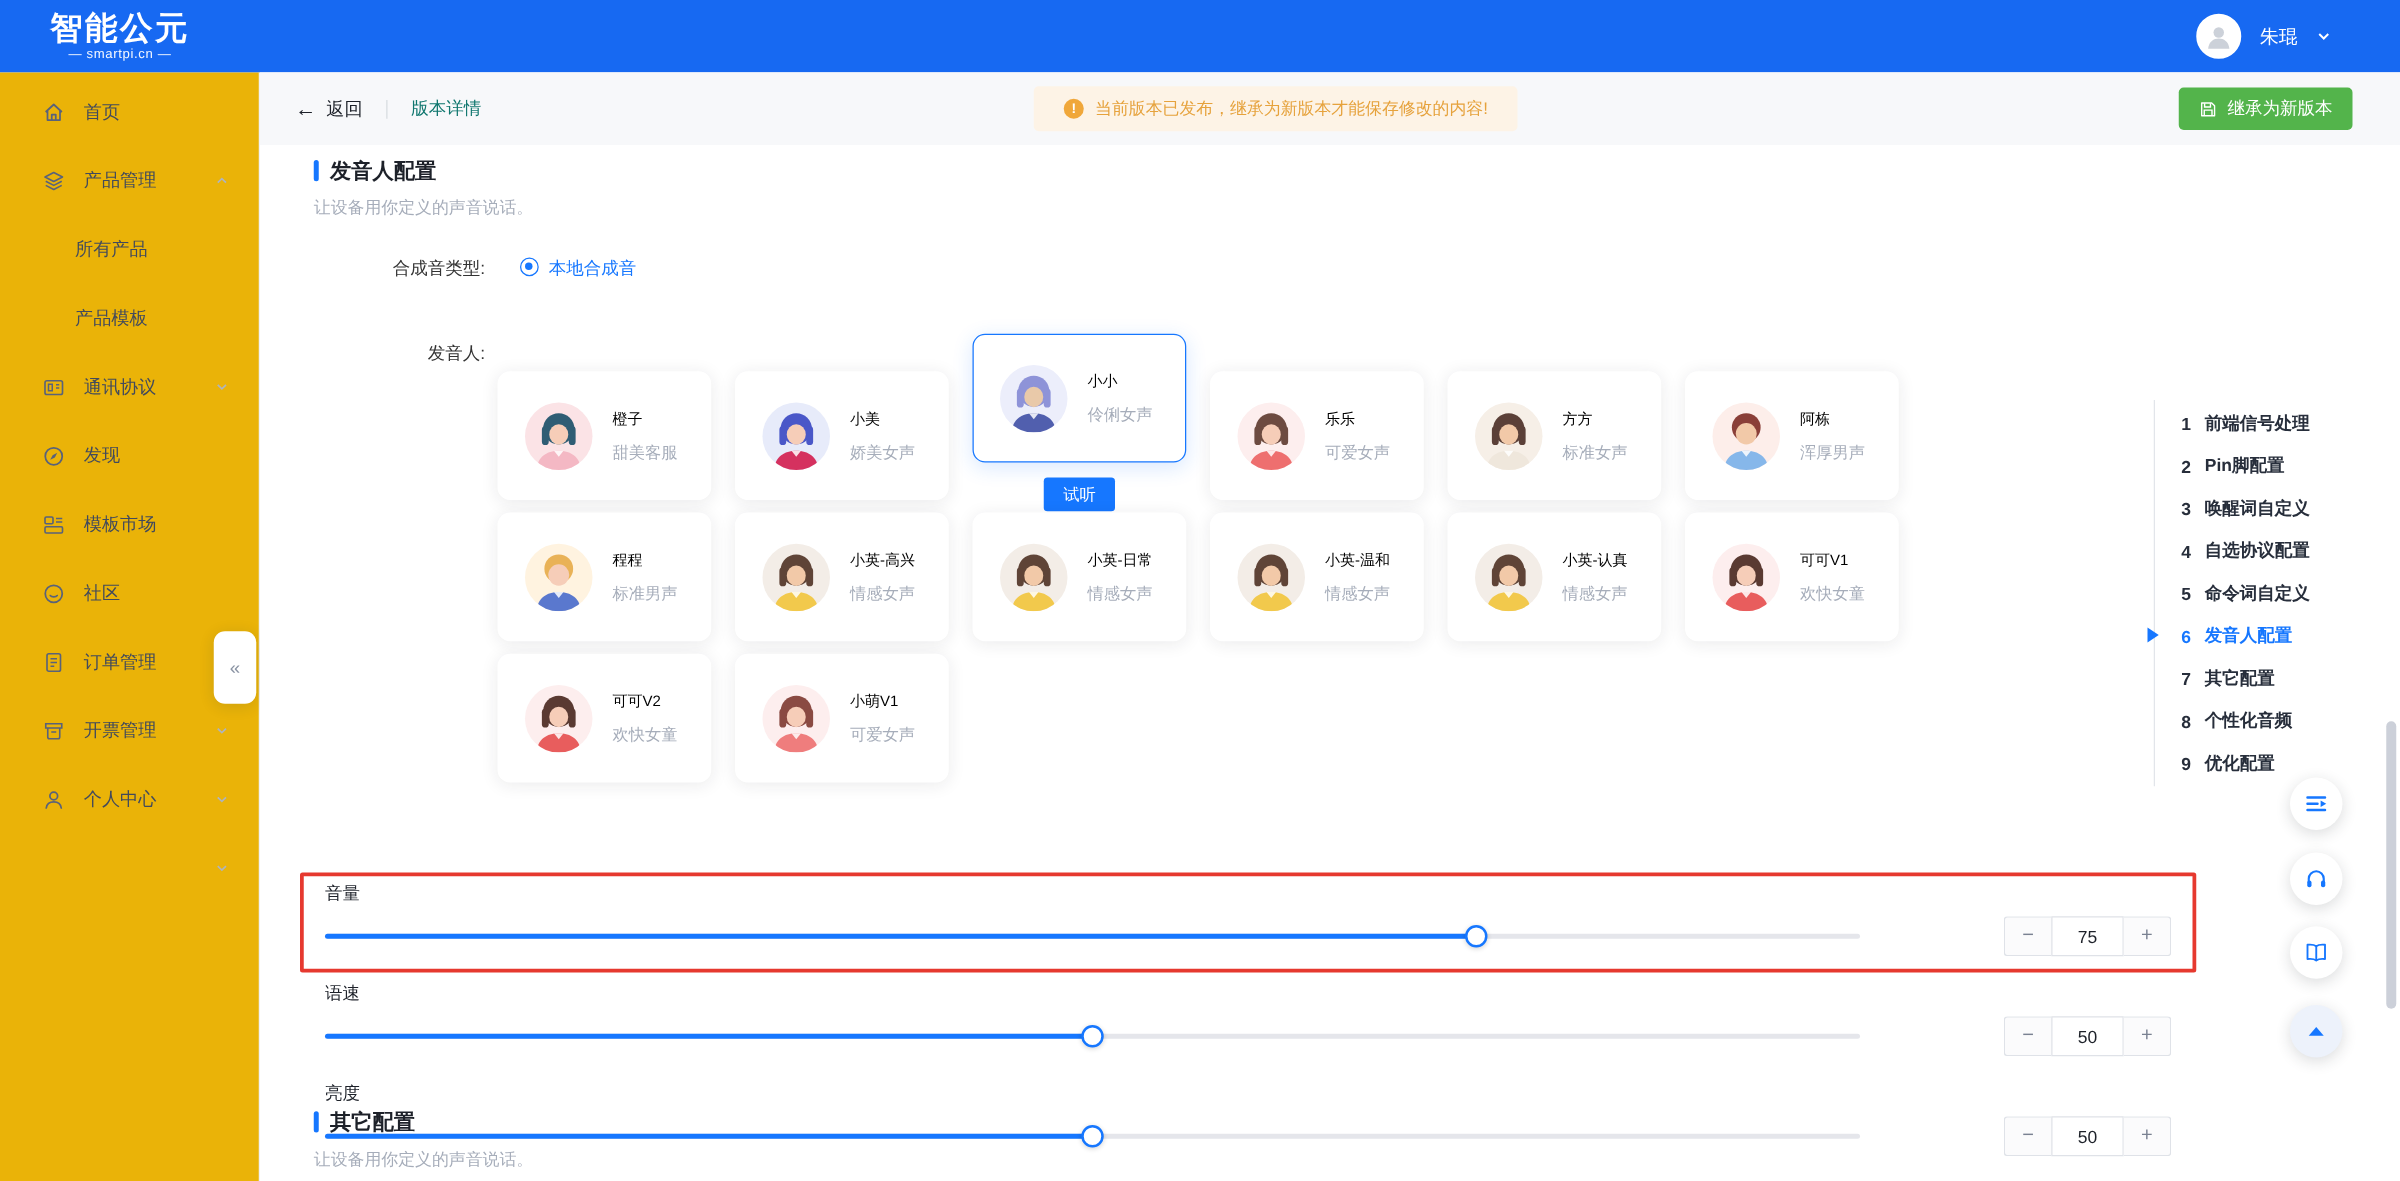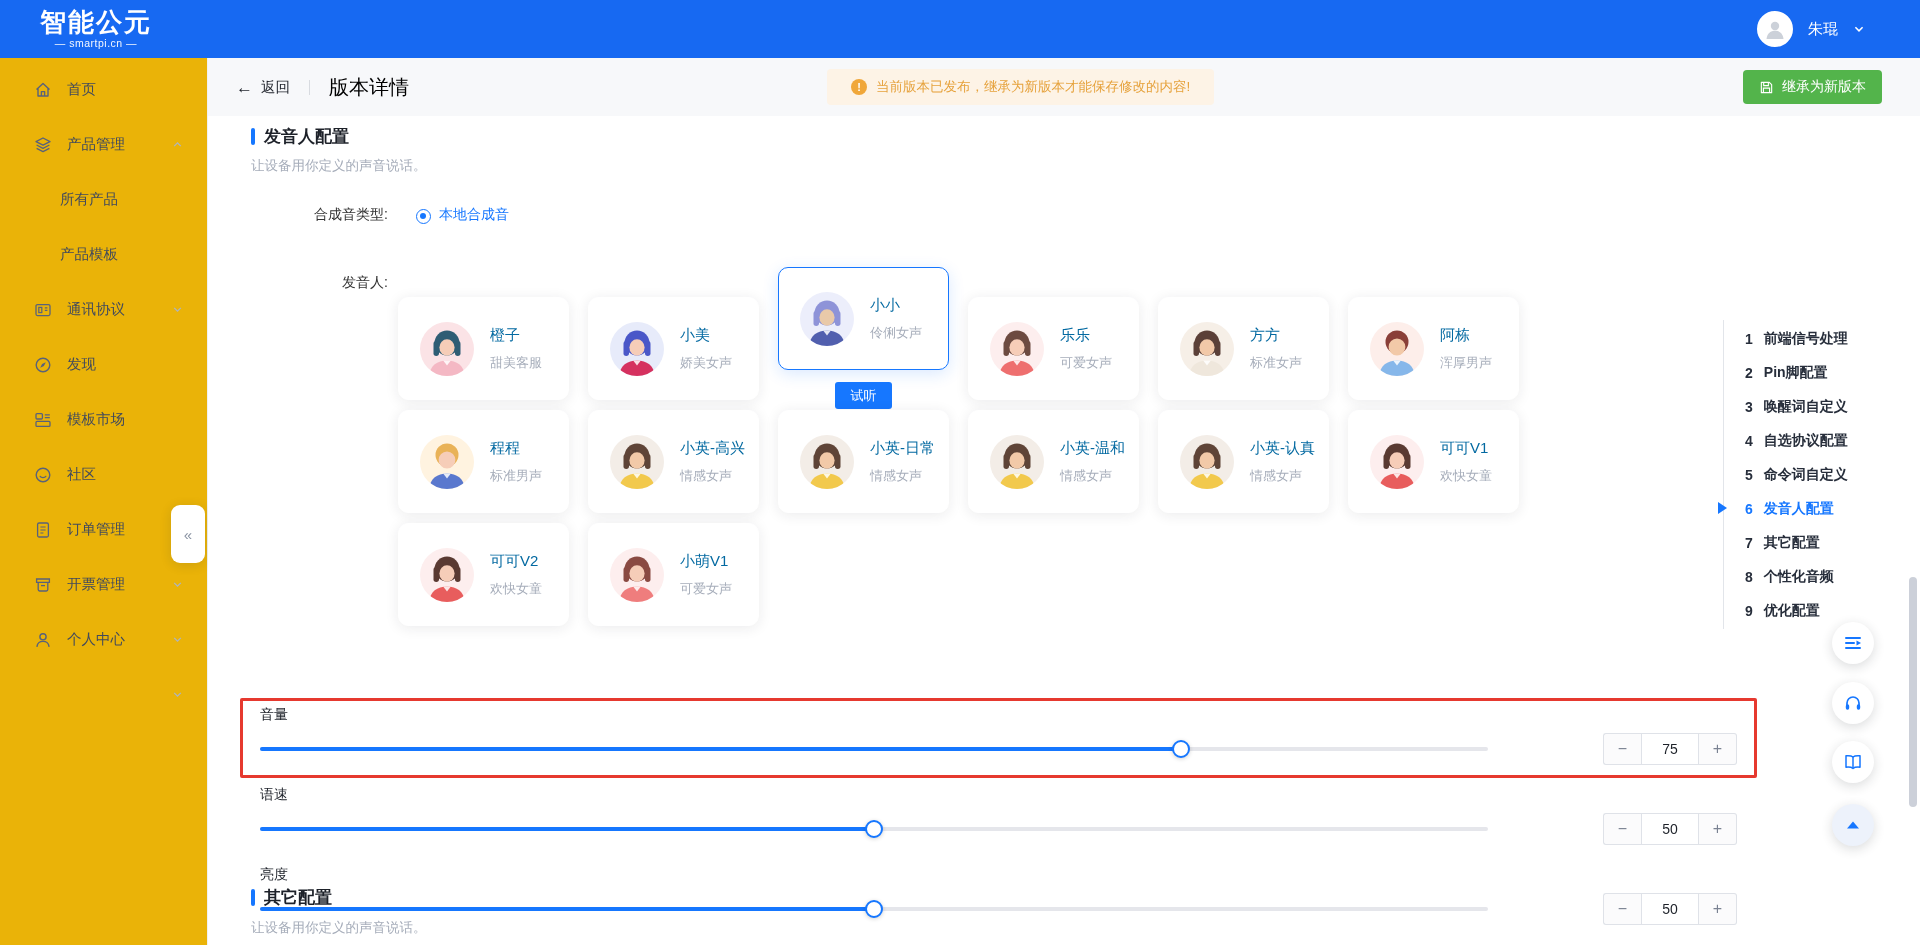--- a/index.html
+++ b/index.html
@@ -32,55 +32,55 @@
     box-shadow:0 2px 12px rgba(30,40,60,.14);display:flex;align-items:center;justify-content:center;
     color:#8a93a3;font-size:15px;cursor:pointer;}
 
   .main{flex:1;position:relative;background:#fff;}
 
   
   .page-header{height:58px;background:#f7f8fa;display:flex;align-items:center;position:relative;padding-left:28px;}
   .back{display:flex;align-items:center;gap:8px;font-size:14.5px;color:#1d2129;cursor:pointer;}
   .back-arrow{font-size:17px;line-height:1;}
   .ph-divider{width:1px;height:15px;background:#d8dbe0;margin:0 19px;}
-  .ph-title{font-size:20px;color:#000000;}
+  .ph-title{font-size:14px;color:#0f766e;}
   .warning{position:absolute;left:619px;top:11px;height:36px;background:#fdf3e6;border-radius:4px;
     display:flex;align-items:center;gap:9px;padding:0 24px;font-size:13.5px;color:#e6a23c;}
   .warn-icon{width:16px;height:16px;border-radius:50%;background:#f0a73a;color:#fff;font-size:11px;font-weight:700;
     display:flex;align-items:center;justify-content:center;flex-shrink:0;}
   .primary-btn{position:absolute;right:38px;top:12px;height:34px;background:#53b44b;border:none;border-radius:4px;
     color:#fff;font-size:14px;display:flex;align-items:center;gap:8px;padding:0 16px;cursor:pointer;}
 
   
   .content{position:relative;height:771px;background:#fff;}
   .section-head{position:absolute;left:43px;display:flex;align-items:center;gap:9px;}
   .sec-bar{width:4px;height:17px;background:#1677ff;border-radius:2px;}
   .sec-title{font-size:17px;font-weight:700;color:#1d2129;}
   .sec-sub{position:absolute;left:43px;font-size:13.5px;color:#a6adba;}
   #sec1{top:9px;} #sec1sub{top:41px;}
   #sec2{top:770px;} #sec2sub{top:803px;}
 
   .synth-row{position:absolute;left:32px;top:89px;display:flex;align-items:center;gap:28px;height:20px;}
   .form-label{width:148px;text-align:right;font-size:14px;color:#333;}
-  .radio-opt{display:flex;align-items:flex-end;gap:8px;cursor:pointer;}
+  .radio-opt{display:flex;align-items:flex-start;gap:8px;cursor:pointer;}
   .radio{width:15px;height:15px;border:1.5px solid #1677ff;border-radius:50%;position:relative;flex-shrink:0;}
   .radio::after{content:"";position:absolute;left:3px;top:3px;width:6px;height:6px;border-radius:50%;background:#1677ff;}
   .radio-label{font-size:14px;color:#1677ff;}
   .speaker-label{position:absolute;left:32px;top:158px;width:148px;text-align:right;font-size:14px;color:#333;}
 
   
   .cards{position:absolute;left:190px;top:181px;display:grid;grid-template-columns:repeat(6,171px);
     column-gap:19px;row-gap:10px;}
   .cell{position:relative;height:103px;}
   .vcard{position:absolute;inset:0;background:#fff;border-radius:10px;border:1px solid #fff;
     box-shadow:0 2px 14px rgba(31,35,41,.09);display:flex;align-items:center;padding-left:21px;gap:16px;cursor:pointer;}
   .cell.selected .vcard{transform:translateY(-30px);border-color:#1677ff;box-shadow:0 4px 16px rgba(22,119,255,.16);}
   .avatar{width:54px;height:54px;border-radius:50%;overflow:hidden;flex-shrink:0;}
   .v-meta{display:flex;flex-direction:column;gap:9px;}
-  .v-name{font-size:15px;color:#0369a1;}
+  .v-name{font-size:12px;color:#000000;}
   .v-desc{font-size:13px;color:#a6adba;}
   .listen-btn{display:none;position:absolute;left:57px;top:85px;width:57px;height:27px;background:#1677ff;color:#fff;
     font-size:13px;border:none;border-radius:3px;cursor:pointer;}
   .cell.selected .listen-btn{display:block;}
 
   
   .anchor-nav{position:absolute;left:1515px;top:204px;border-left:1px solid #e2e5ea;
     padding:8px 0 8px 21px;display:flex;flex-direction:column;gap:13px;}
   .anchor-item{display:flex;align-items:center;gap:11px;font-size:14px;font-weight:600;color:#272e3b;
     height:21px;position:relative;cursor:pointer;white-space:nowrap;}

